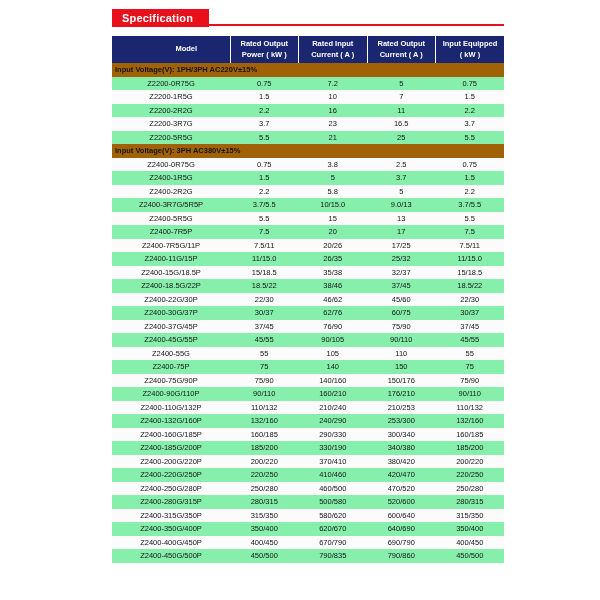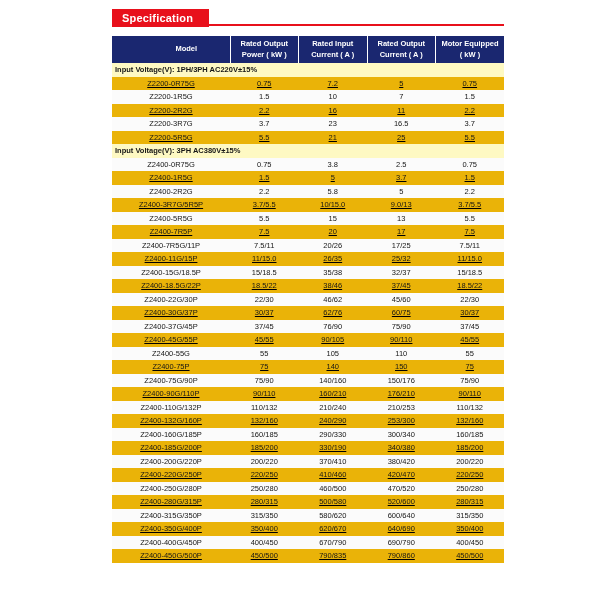--- a/index.html
+++ b/index.html
@@ -18,23 +18,23 @@
   col.model-col { width:118px; }
 
   thead th { background:#1a2770; color:#ffffff; font-size:7.5px; font-weight:bold;
              text-align:center; vertical-align:middle; height:27px; line-height:1.35;
              white-space:pre-line; border-left:1px solid #ffffff; padding:0 2px; }
   thead th:first-child { border-left:none;padding-left:33px; }
 
   tbody td { font-size:7.5px; color:#151515; text-align:center;
              height:13.5px; line-height:13.5px; padding:0 2px;
              white-space:nowrap; overflow:hidden; }
-  tr.section-row td { text-align:left; font-weight:bold; background:#fef9c3; padding-left:3px; }
+  tr.section-row td { text-align:left; font-weight:bold; background:#a16207; padding-left:3px; }
   tr.data-row.even { background:#fbfbfb; }
-  tr.data-row.odd  { background:#eab308;text-decoration:underline; }
+  tr.data-row.odd  { background:#86efac; }
 </style>
 </head>
 <body>
 
 <div class="page">
 
   <div class="title-row">
     <div class="title-line"></div>
     <div class="title-box">Specification</div>
   </div>
@@ -49,21 +49,21 @@
     </colgroup>
     <thead>
       <tr>
           <th>Model</th>
           <th>Rated Output
 Power ( kW )</th>
           <th>Rated Input
 Current ( A )</th>
           <th>Rated Output
 Current ( A )</th>
-          <th>Motor Equipped
+          <th>Input Equipped
 ( kW )</th>
         </tr>
     </thead>
     <tbody>
         <tr class="section-row">
           <td colspan="5">Input Voltage(V): 1PH/3PH AC220V±15%</td>
         </tr>
         <tr class="data-row odd">
           <td>Z2200-0R75G</td>
           <td>0.75</td>

